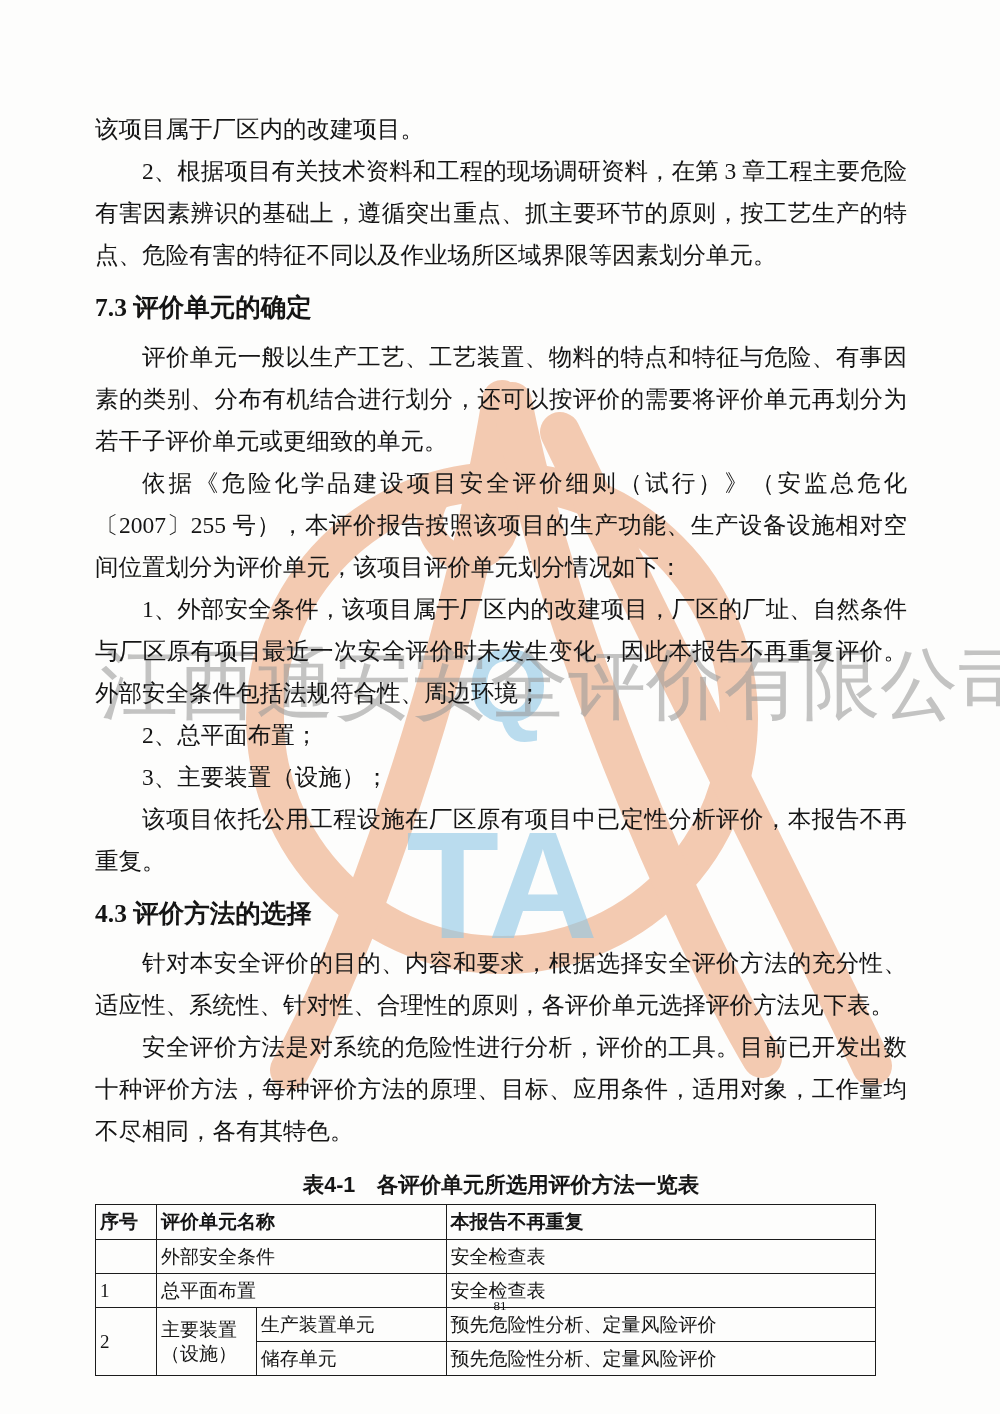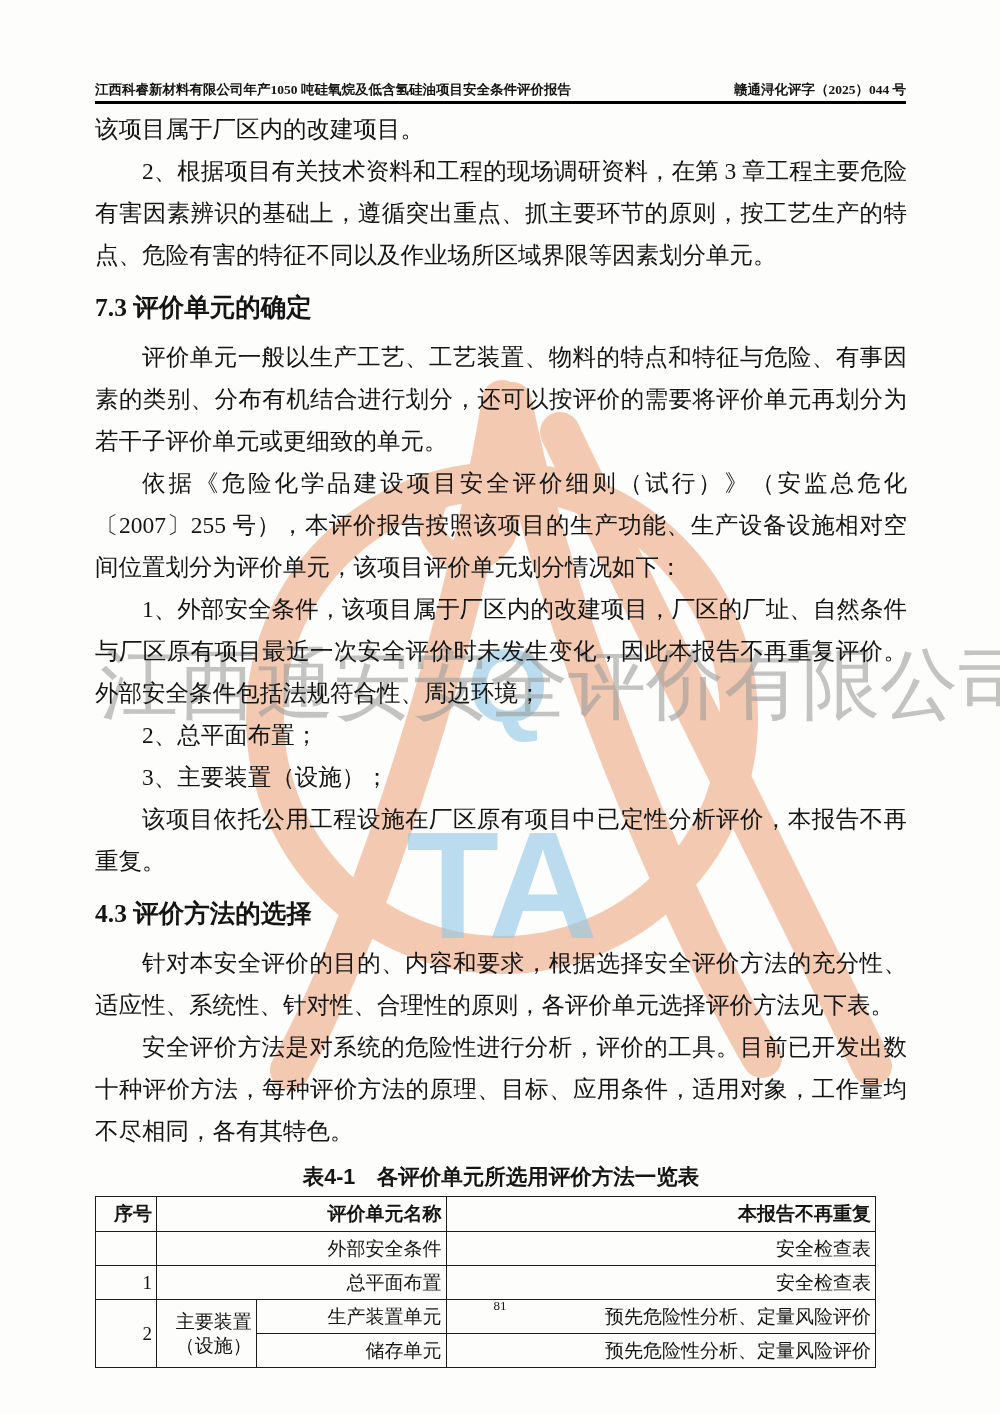--- a/index.html
+++ b/index.html
@@ -41,29 +41,29 @@
     text-indent:2em;
   }
   .content p.cont { text-indent:0; }
   .content h2 {
     margin:9px 0 5px 0;
     font-size:25.5px; line-height:46px; font-weight:bold;
   }
 
   
   .table-title {
-    margin-top:10px; margin-bottom:4px;
+    margin-top:18px; margin-bottom:4px;
     text-align:center; font-weight:bold; font-size:21.5px; line-height:30px;
     font-family:"Liberation Sans","DejaVu Sans",sans-serif;
   }
   table.eval { border-collapse:collapse; width:781px; background:transparent; }
   table.eval th, table.eval td {
     border:1.6px solid #1c1c1c;
     font-size:19px; line-height:24px;
-    text-align:right; vertical-align:middle;
+    text-align:left; vertical-align:middle;
     padding:3px 4px;
   }
   table.eval th { font-weight:bold; height:28px; }
   table.eval td { height:27px; }
 
   
   .footer {
     position:absolute; top:1298px; left:0; width:100%;
     text-align:center; font-size:13px; z-index:2;
   }
@@ -83,24 +83,20 @@
         <circle cx="468" cy="520" r="38" stroke-width="26"></circle>
       </g>
       <g fill="#8ec7e6" opacity="0.6" text-anchor="middle" font-family="'Liberation Sans','DejaVu Sans',sans-serif" font-weight="bold">
         <text x="508" y="722" font-size="104">Q</text>
         <text x="502" y="938" font-size="152">TA</text>
       </g>
     </svg>
     <div class="wm-text">江西通安安全评价有限公司</div>
   </div>
 
-  <div class="header">
-    <span>江西科睿新材料有限公司年产1050 吨硅氧烷及低含氢硅油项目安全条件评价报告</span>
-    <span>赣通浔化评字（2025）044 号</span>
-  </div>
 
   <div class="content">
     <p class="cont">该项目属于厂区内的改建项目。</p>
     <p>2、根据项目有关技术资料和工程的现场调研资料，在第 3 章工程主要危险有害因素辨识的基础上，遵循突出重点、抓主要环节的原则，按工艺生产的特点、危险有害的特征不同以及作业场所区域界限等因素划分单元。</p>
 
     <h2>7.3 评价单元的确定</h2>
     <p>评价单元一般以生产工艺、工艺装置、物料的特点和特征与危险、有事因素的类别、分布有机结合进行划分，还可以按评价的需要将评价单元再划分为若干子评价单元或更细致的单元。</p>
     <p>依据《危险化学品建设项目安全评价细则（试行）》（安监总危化〔2007〕255 号），本评价报告按照该项目的生产功能、生产设备设施相对空间位置划分为评价单元，该项目评价单元划分情况如下：</p>
     <p>1、外部安全条件，该项目属于厂区内的改建项目，厂区的厂址、自然条件与厂区原有项目最近一次安全评价时未发生变化，因此本报告不再重复评价。外部安全条件包括法规符合性、周边环境；</p>
     <p>2、总平面布置；</p>

